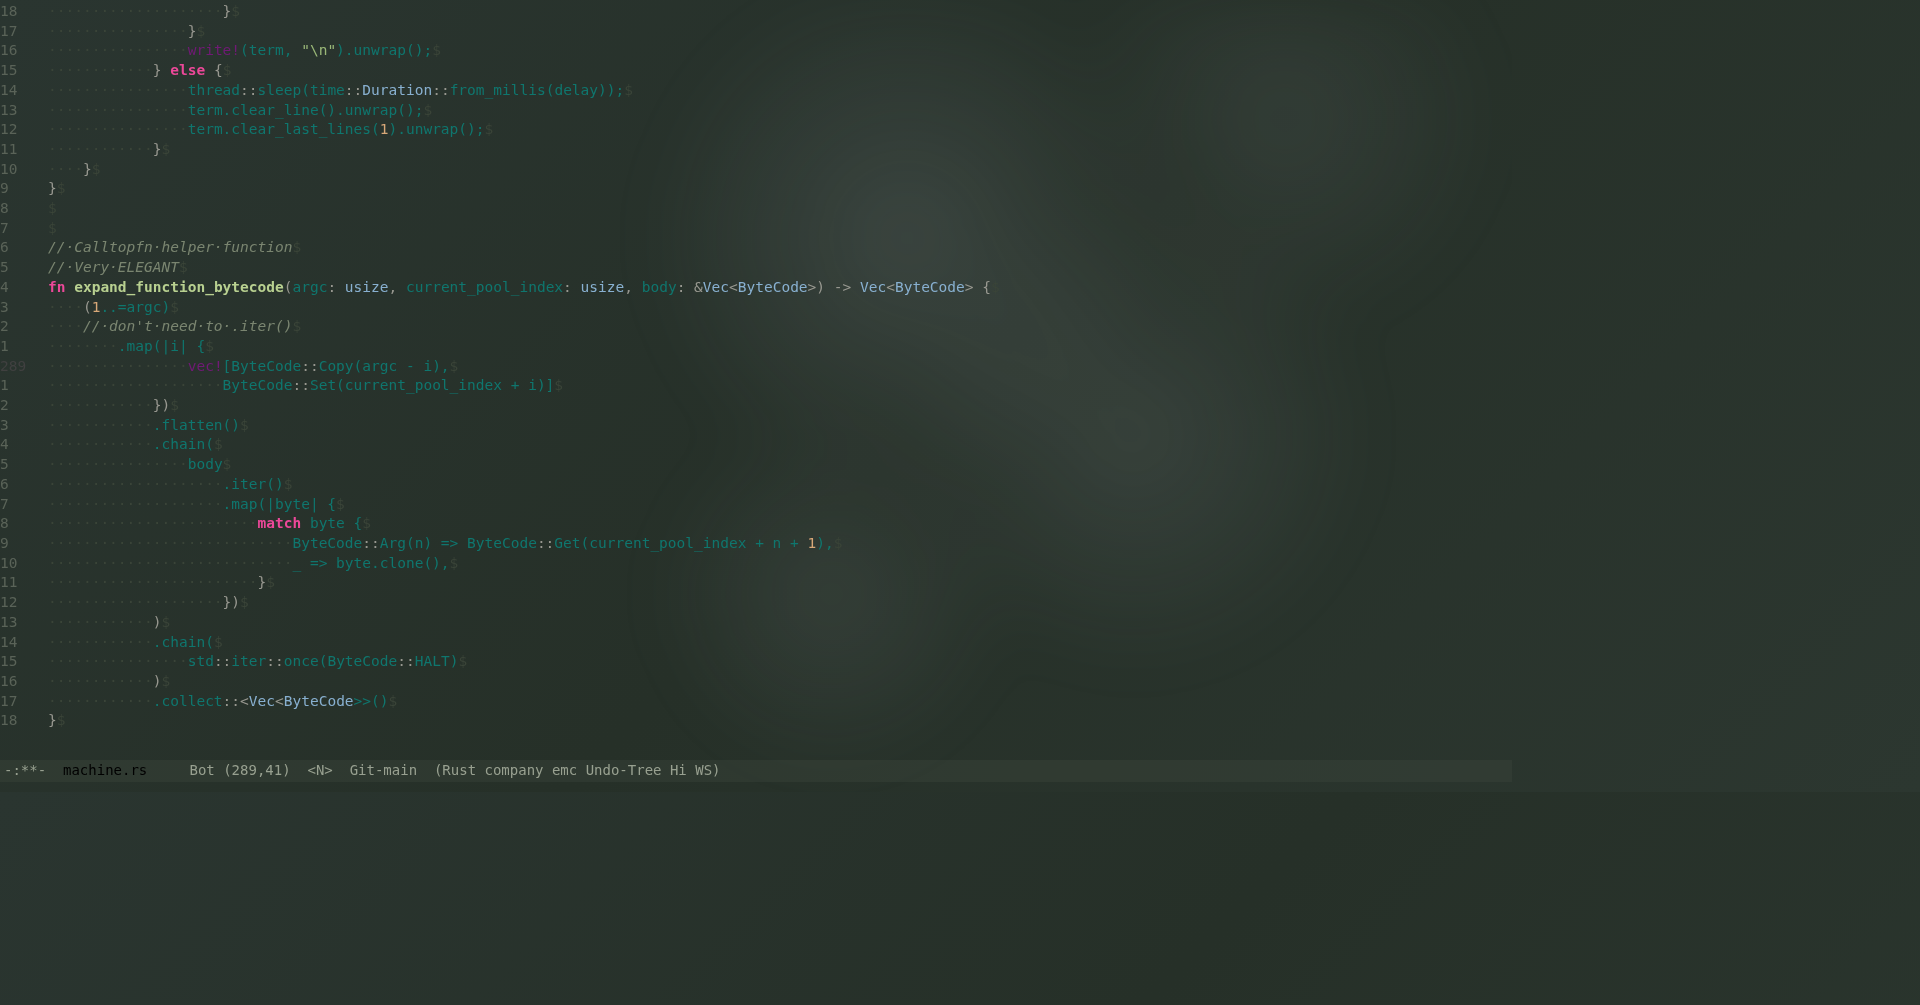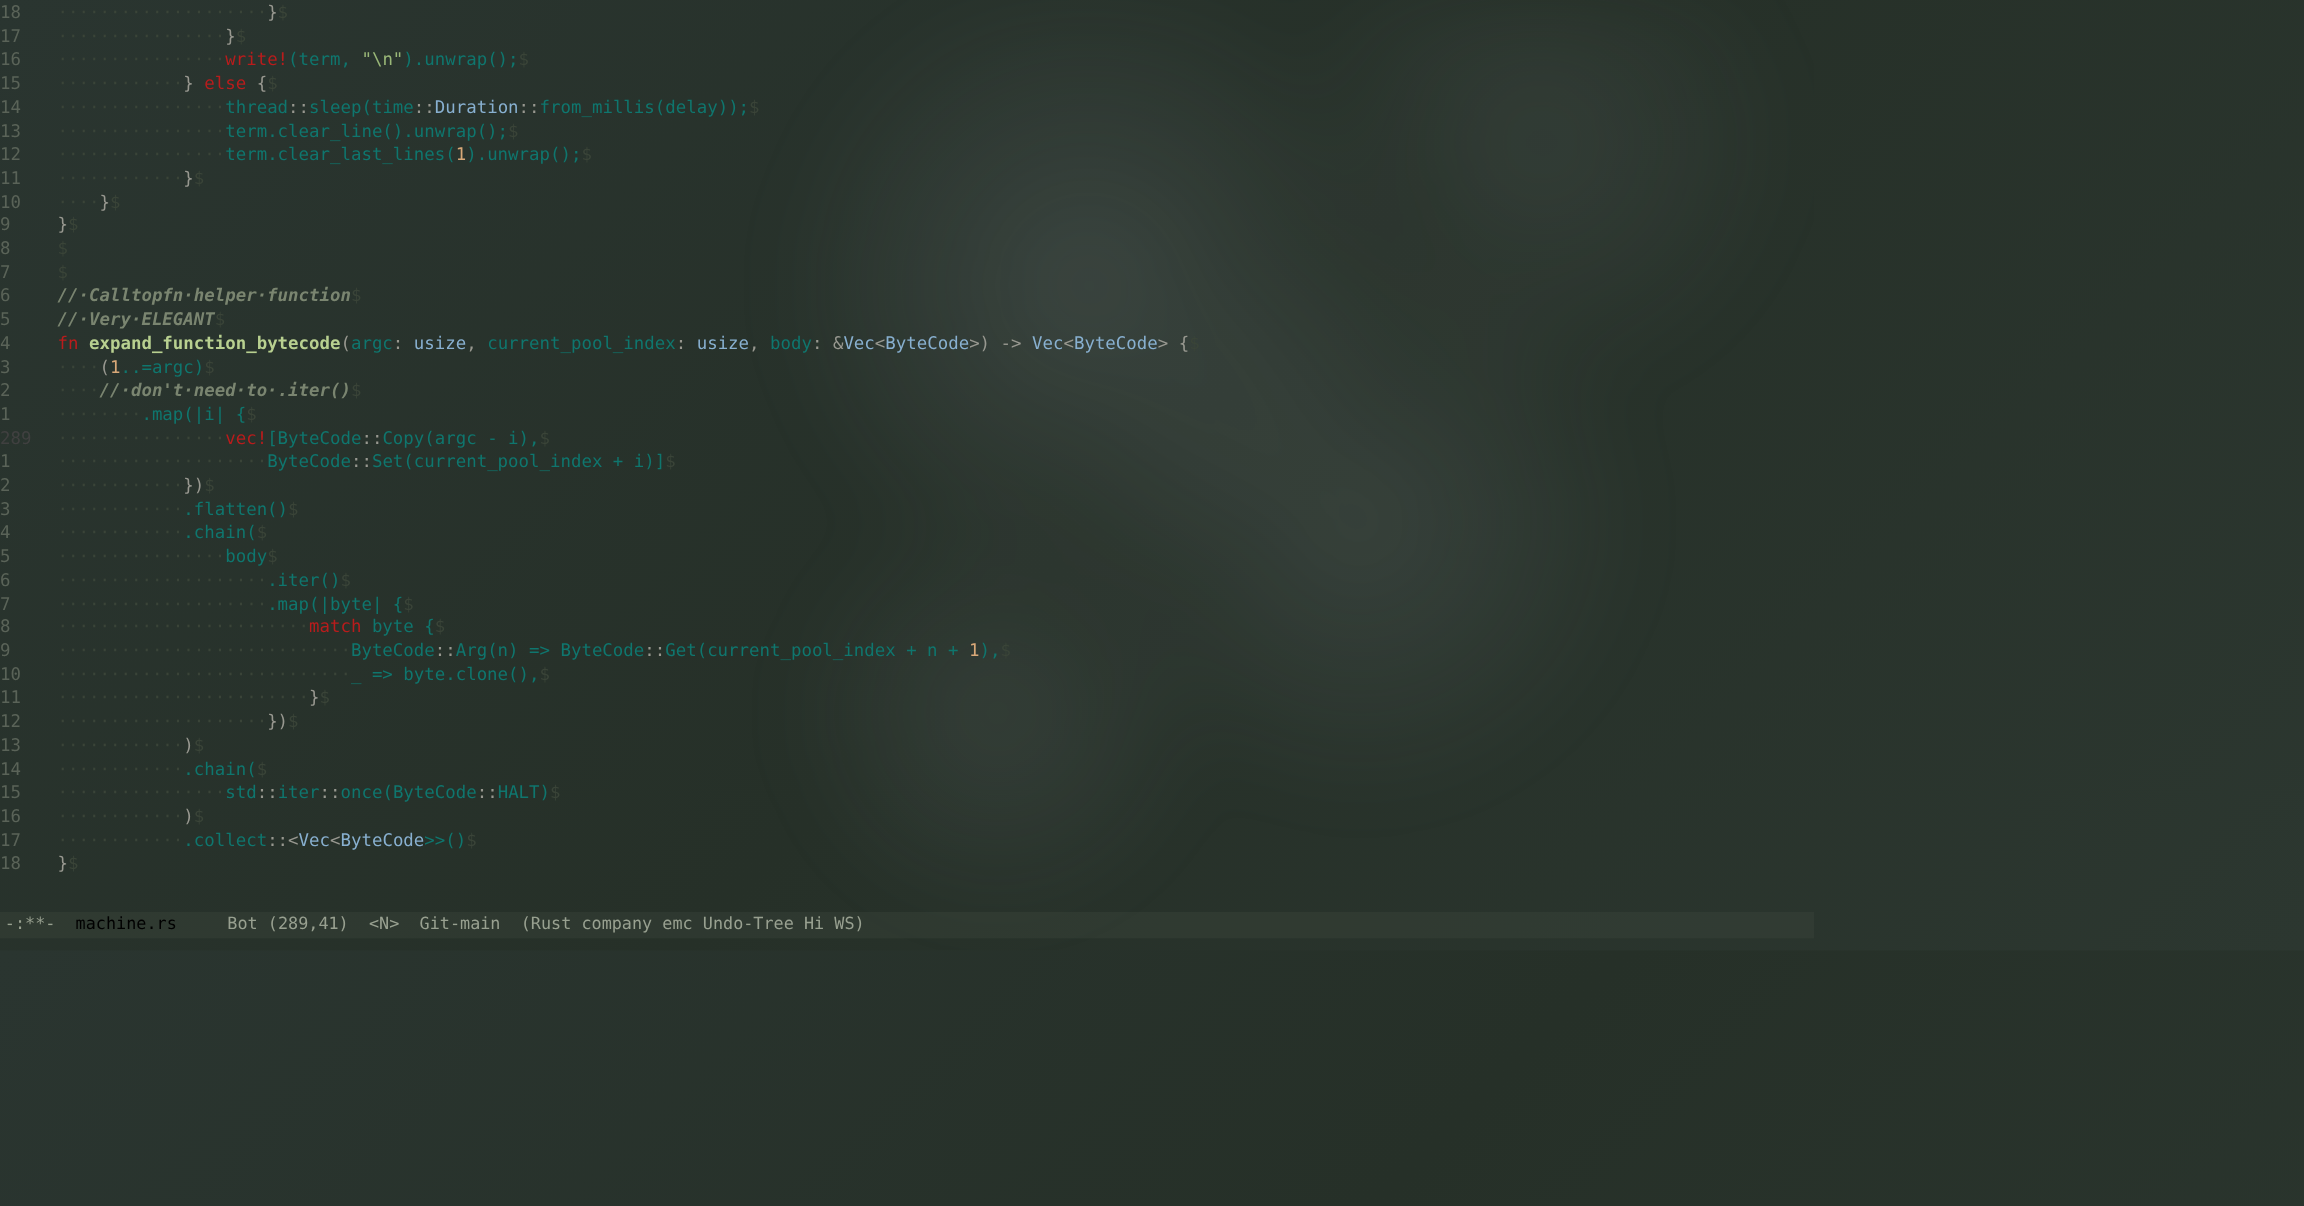--- a/index.html
+++ b/index.html
@@ -40,26 +40,26 @@
   user-select: none;
 }
 .gutter.current {
   color: #404040;
 }
 .code {
   color: #c8cfc8;
 }
 .ws { color: #3a4438; }
 .eol { color: #3a4438; }
-.kw { color: #b91c1c; }
+.kw { color: #ec4899; font-weight: bold; }
 .fn-name { color: #b8d090; font-weight: bold; }
 .type { color: #88b0d0; }
 .str { color: #9ab878; }
-.comment { color: #7a8570; font-style: italic; font-weight: bold; }
-.macro { color: #b91c1c; text-align: center; }
+.comment { color: #7a8570; font-style: italic; }
+.macro { color: #701a75; text-align: center; }
 .num { color: #d8a878; }
 .punct { color: #989890; }
 .var { color: #0f766e; }
 .modeline {
   position: absolute;
   bottom: 10px;
   left: 0;
   right: 0;
   height: 22px;
   background: rgba(60,70,60,0.4);

